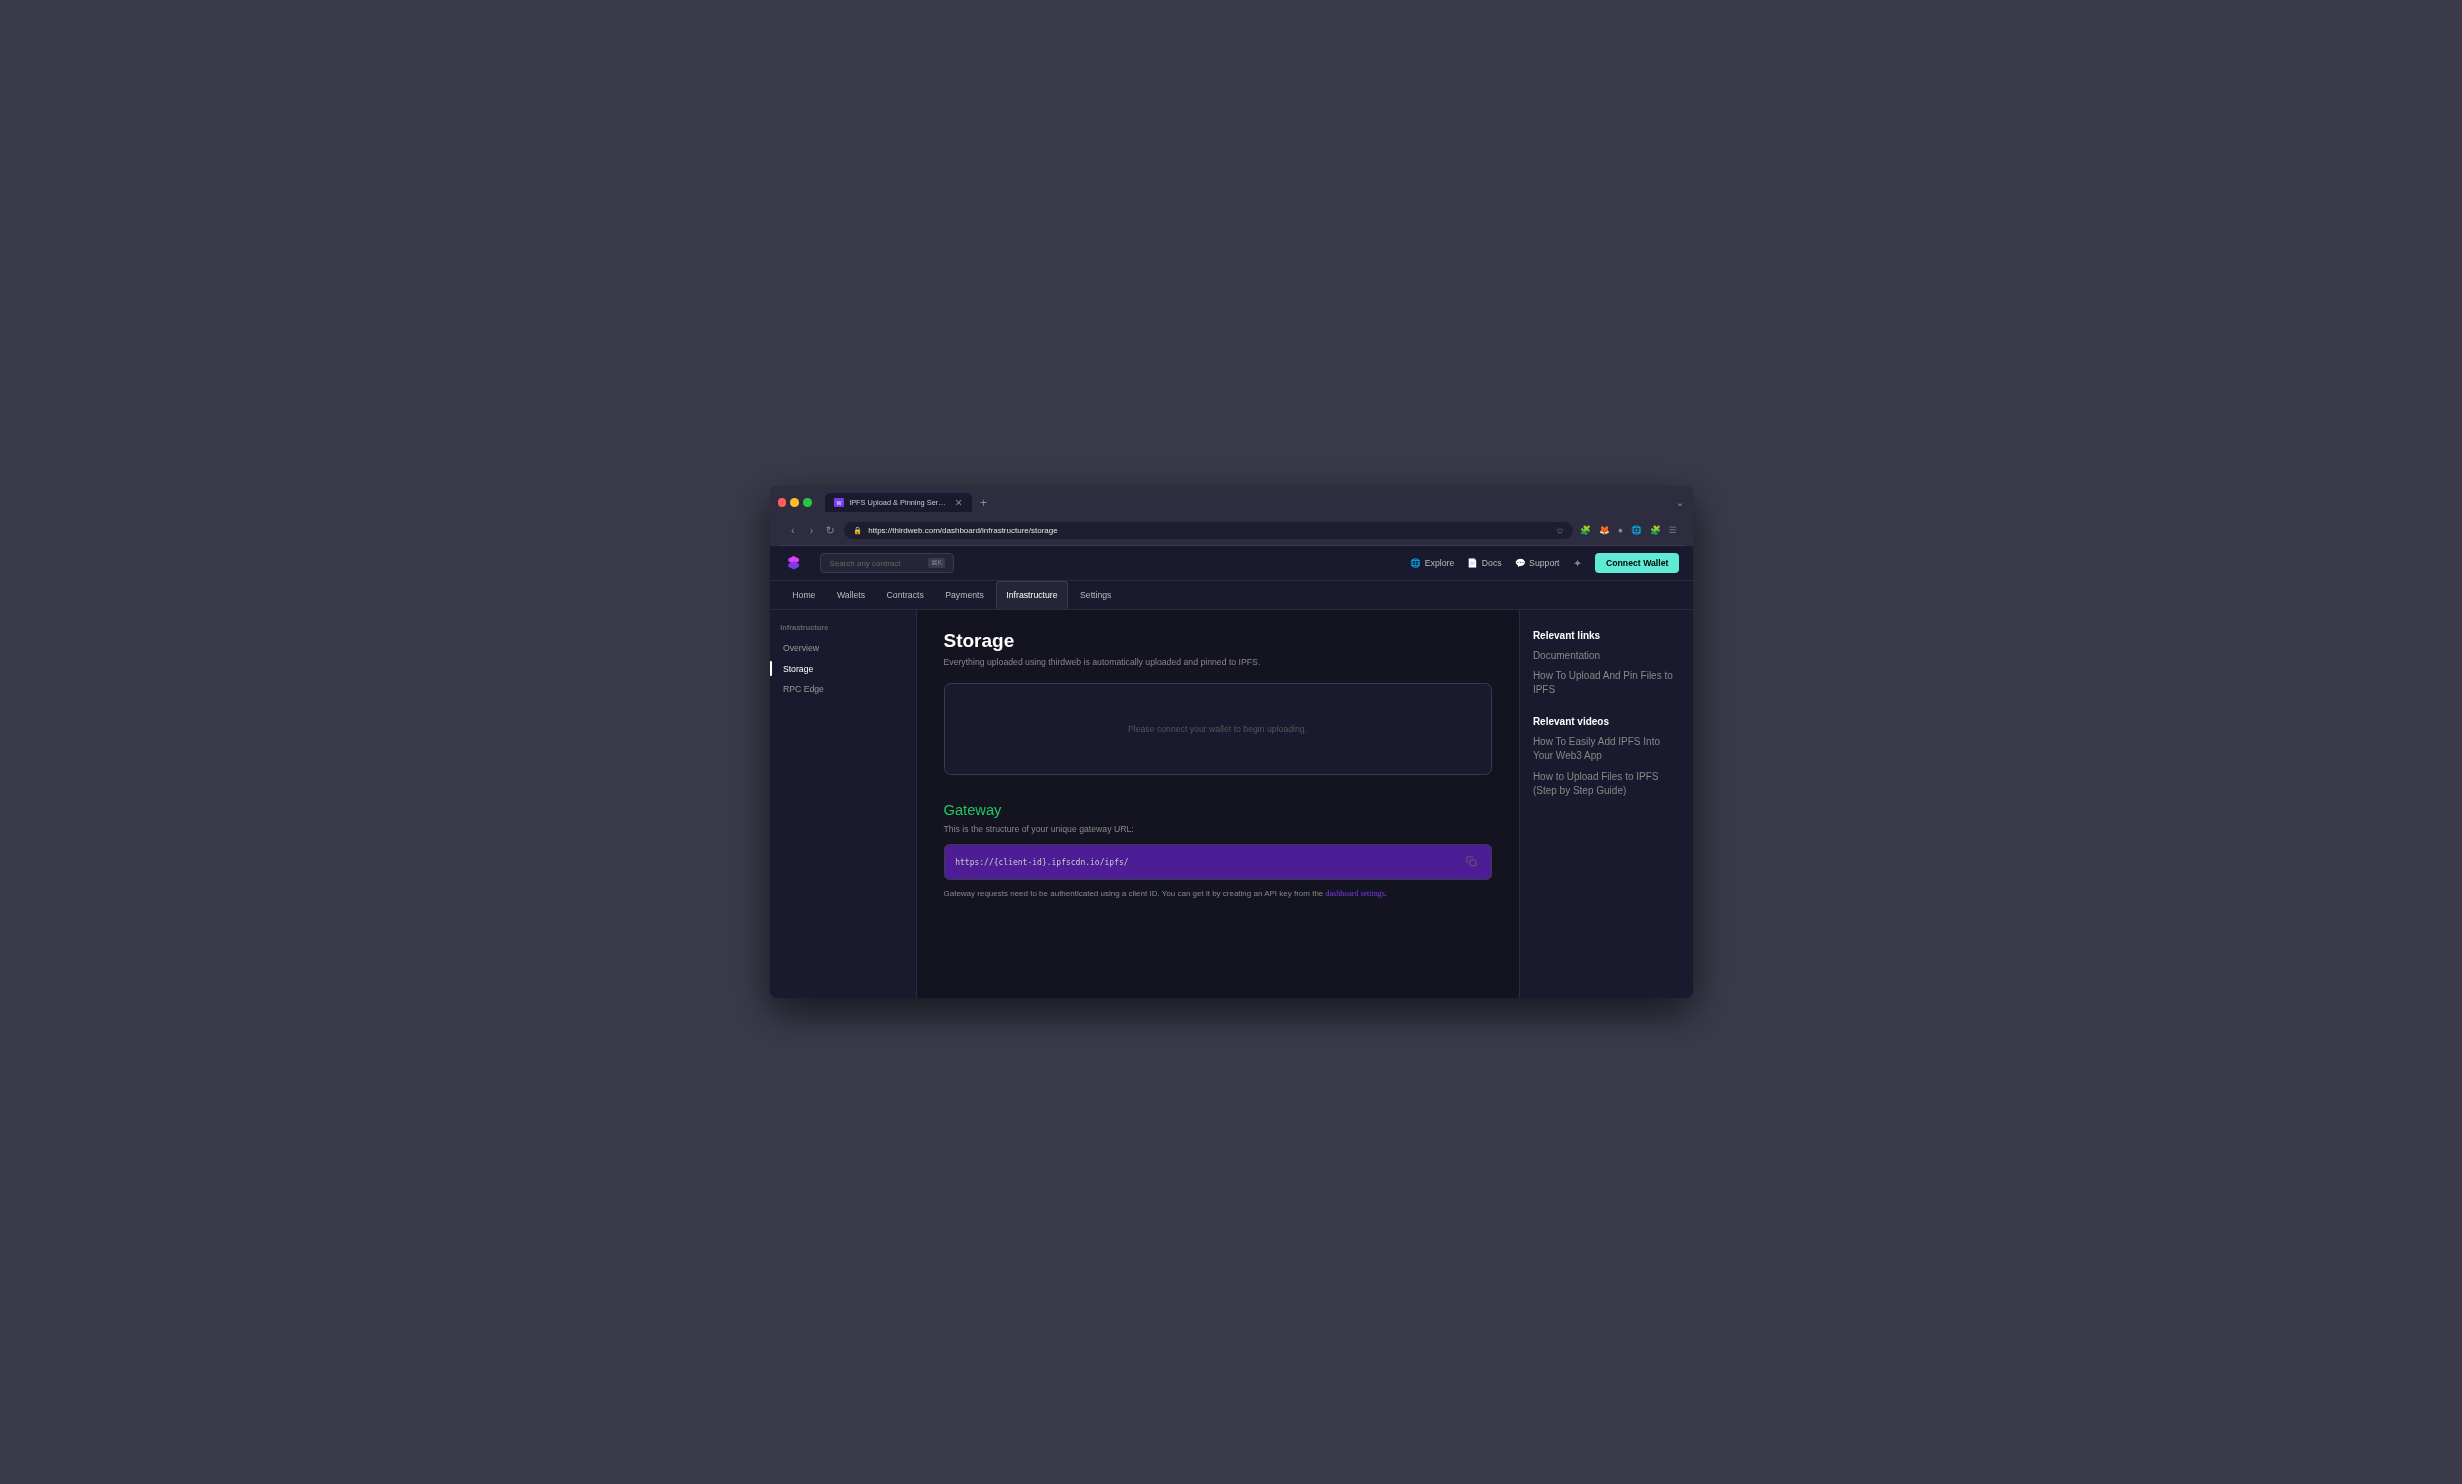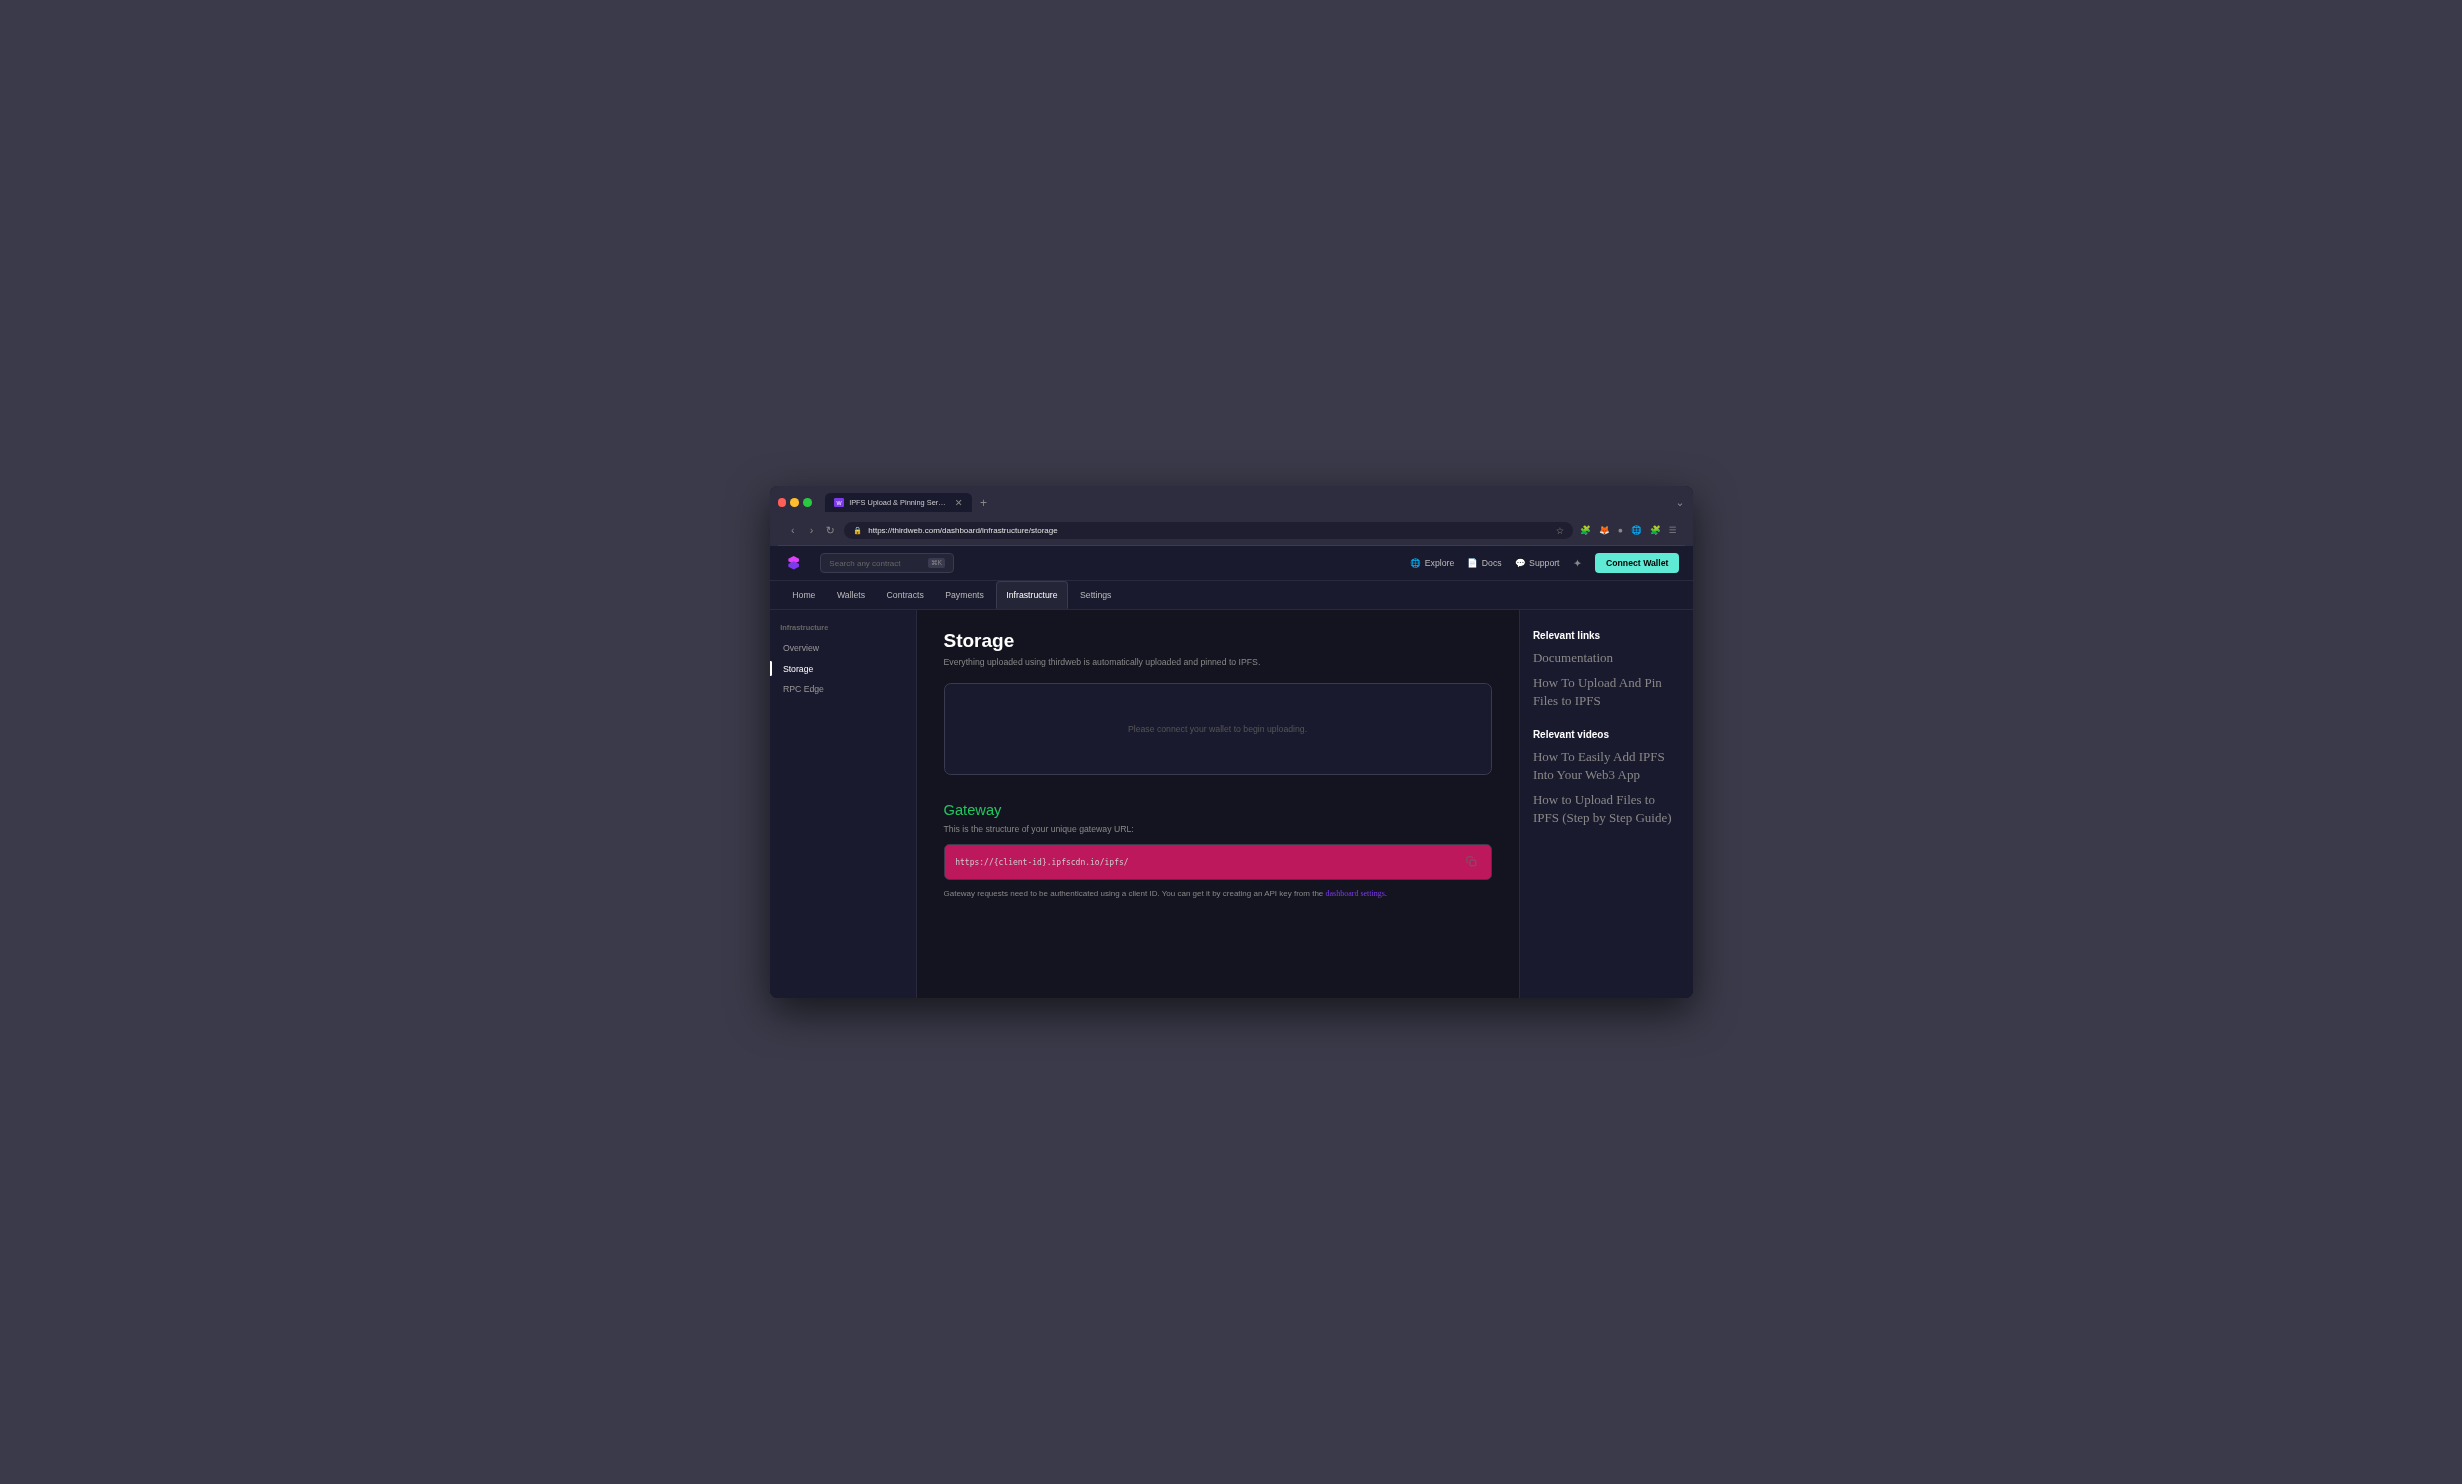--- a/index.html
+++ b/index.html
@@ -326,21 +326,21 @@
       font-weight: 400;
       color: #22c55e;
       margin-bottom: 5.4px;
     }
     .section-text {
       color: #888;
       font-size: 8.7px;
       margin-bottom: 10.7px;
     }
     .code-box {
-      background: #be185d;
+      background: #4c1d95;
       border: 0.7px solid #3a3a50;
       border-radius: 5.4px;
       padding: 8px 10.7px;
       display: flex;
       align-items: center;
       justify-content: space-between;
       font-family: 'Courier New', monospace;
       font-size: 8px;
       color: #ccc;
       margin-bottom: 8px;
@@ -372,25 +372,24 @@
     }
     .panel-section-title {
       font-size: 10px;
       font-weight: 700;
       color: #fff;
       margin-bottom: 8px;
     }
     .panel-link {
       display: block;
       color: #888;
-      font-size: 13px;
+      font-size: 10px;
       margin-bottom: 6.7px;
       cursor: pointer;
       line-height: 1.4;
-      font-family: Liberation Serif, serif;
     }
   </style>
 </head>
 <body>
 
 <div class="browser-window">
 
   <div class="browser-chrome">
     <div class="browser-titlebar">
       <div class="traffic-lights">

